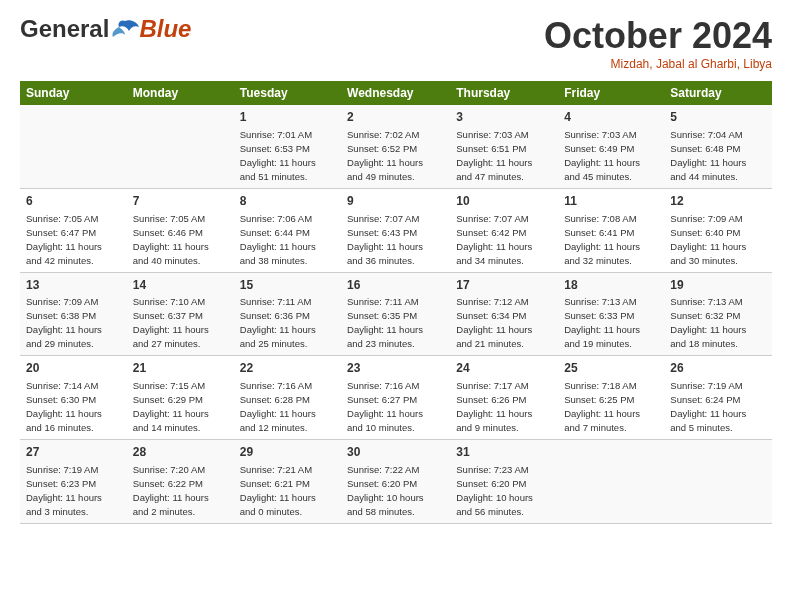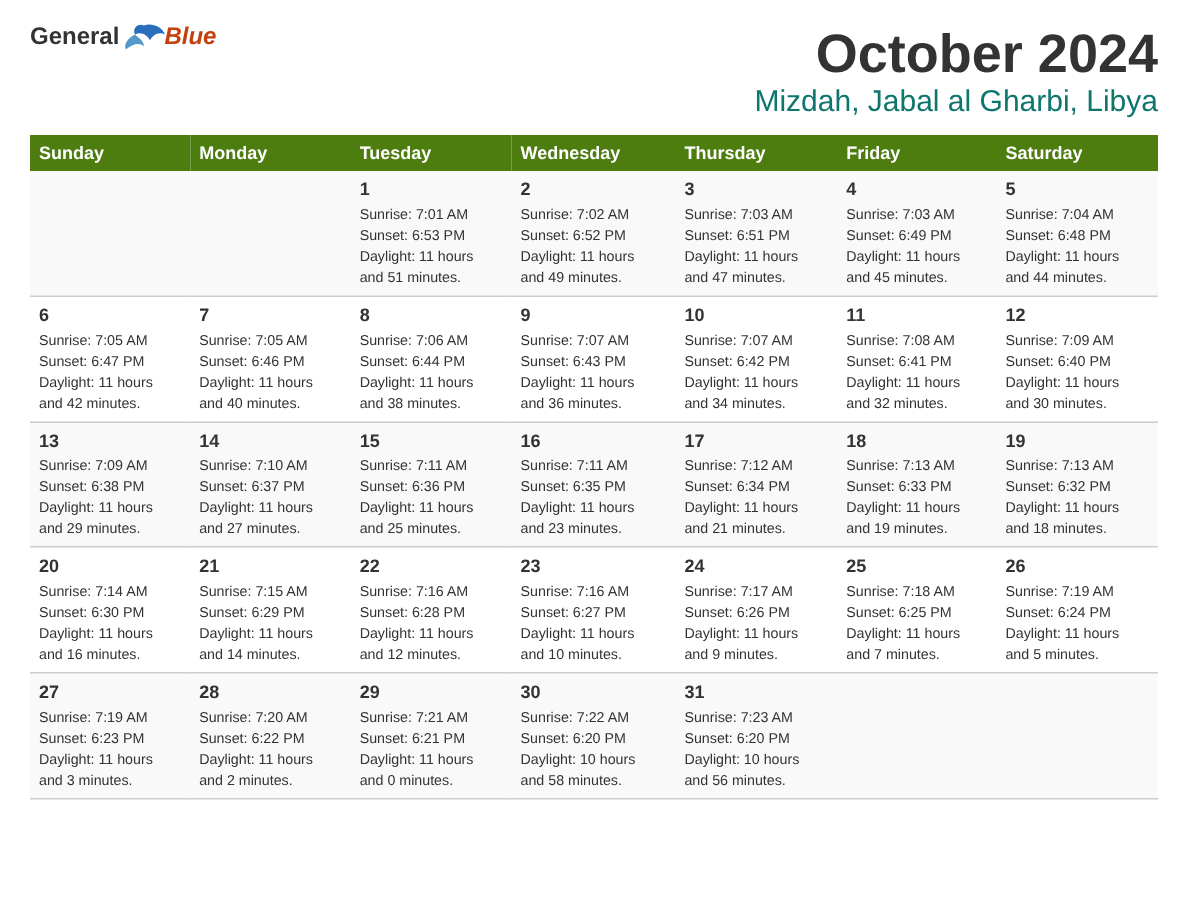--- a/index.html
+++ b/index.html
@@ -21,42 +21,42 @@
       margin-bottom: 10px;
     }
     .logo {
       display: flex;
       flex-direction: column;
       align-items: flex-start;
     }
     .logo-text {
       display: flex;
       align-items: center;
-      font-size: 16px;
+      font-size: 24px;
       font-weight: bold;
       color: #333;
     }
     .logo-general { color: #333; }
     .logo-blue { color: #c2410c; font-style: italic; }
     .logo-icon {
       width: 28px;
       height: 20px;
       margin-left: 2px;
     }
     .title-block {
       text-align: right;
     }
     .month-title {
       font-size: 36px;
       font-weight: bold;
       color: #333;
     }
     .location-title {
-      font-size: 20px;
-      color: #0f766e;
+      font-size: 12px;
+      color: #c2410c;
       text-align: right;
     }
     table {
       width: 100%;
       border-collapse: collapse;
       font-size: 10px;
     }
     thead tr th {
       background-color: #4d7c0f;
       color: #fff;

